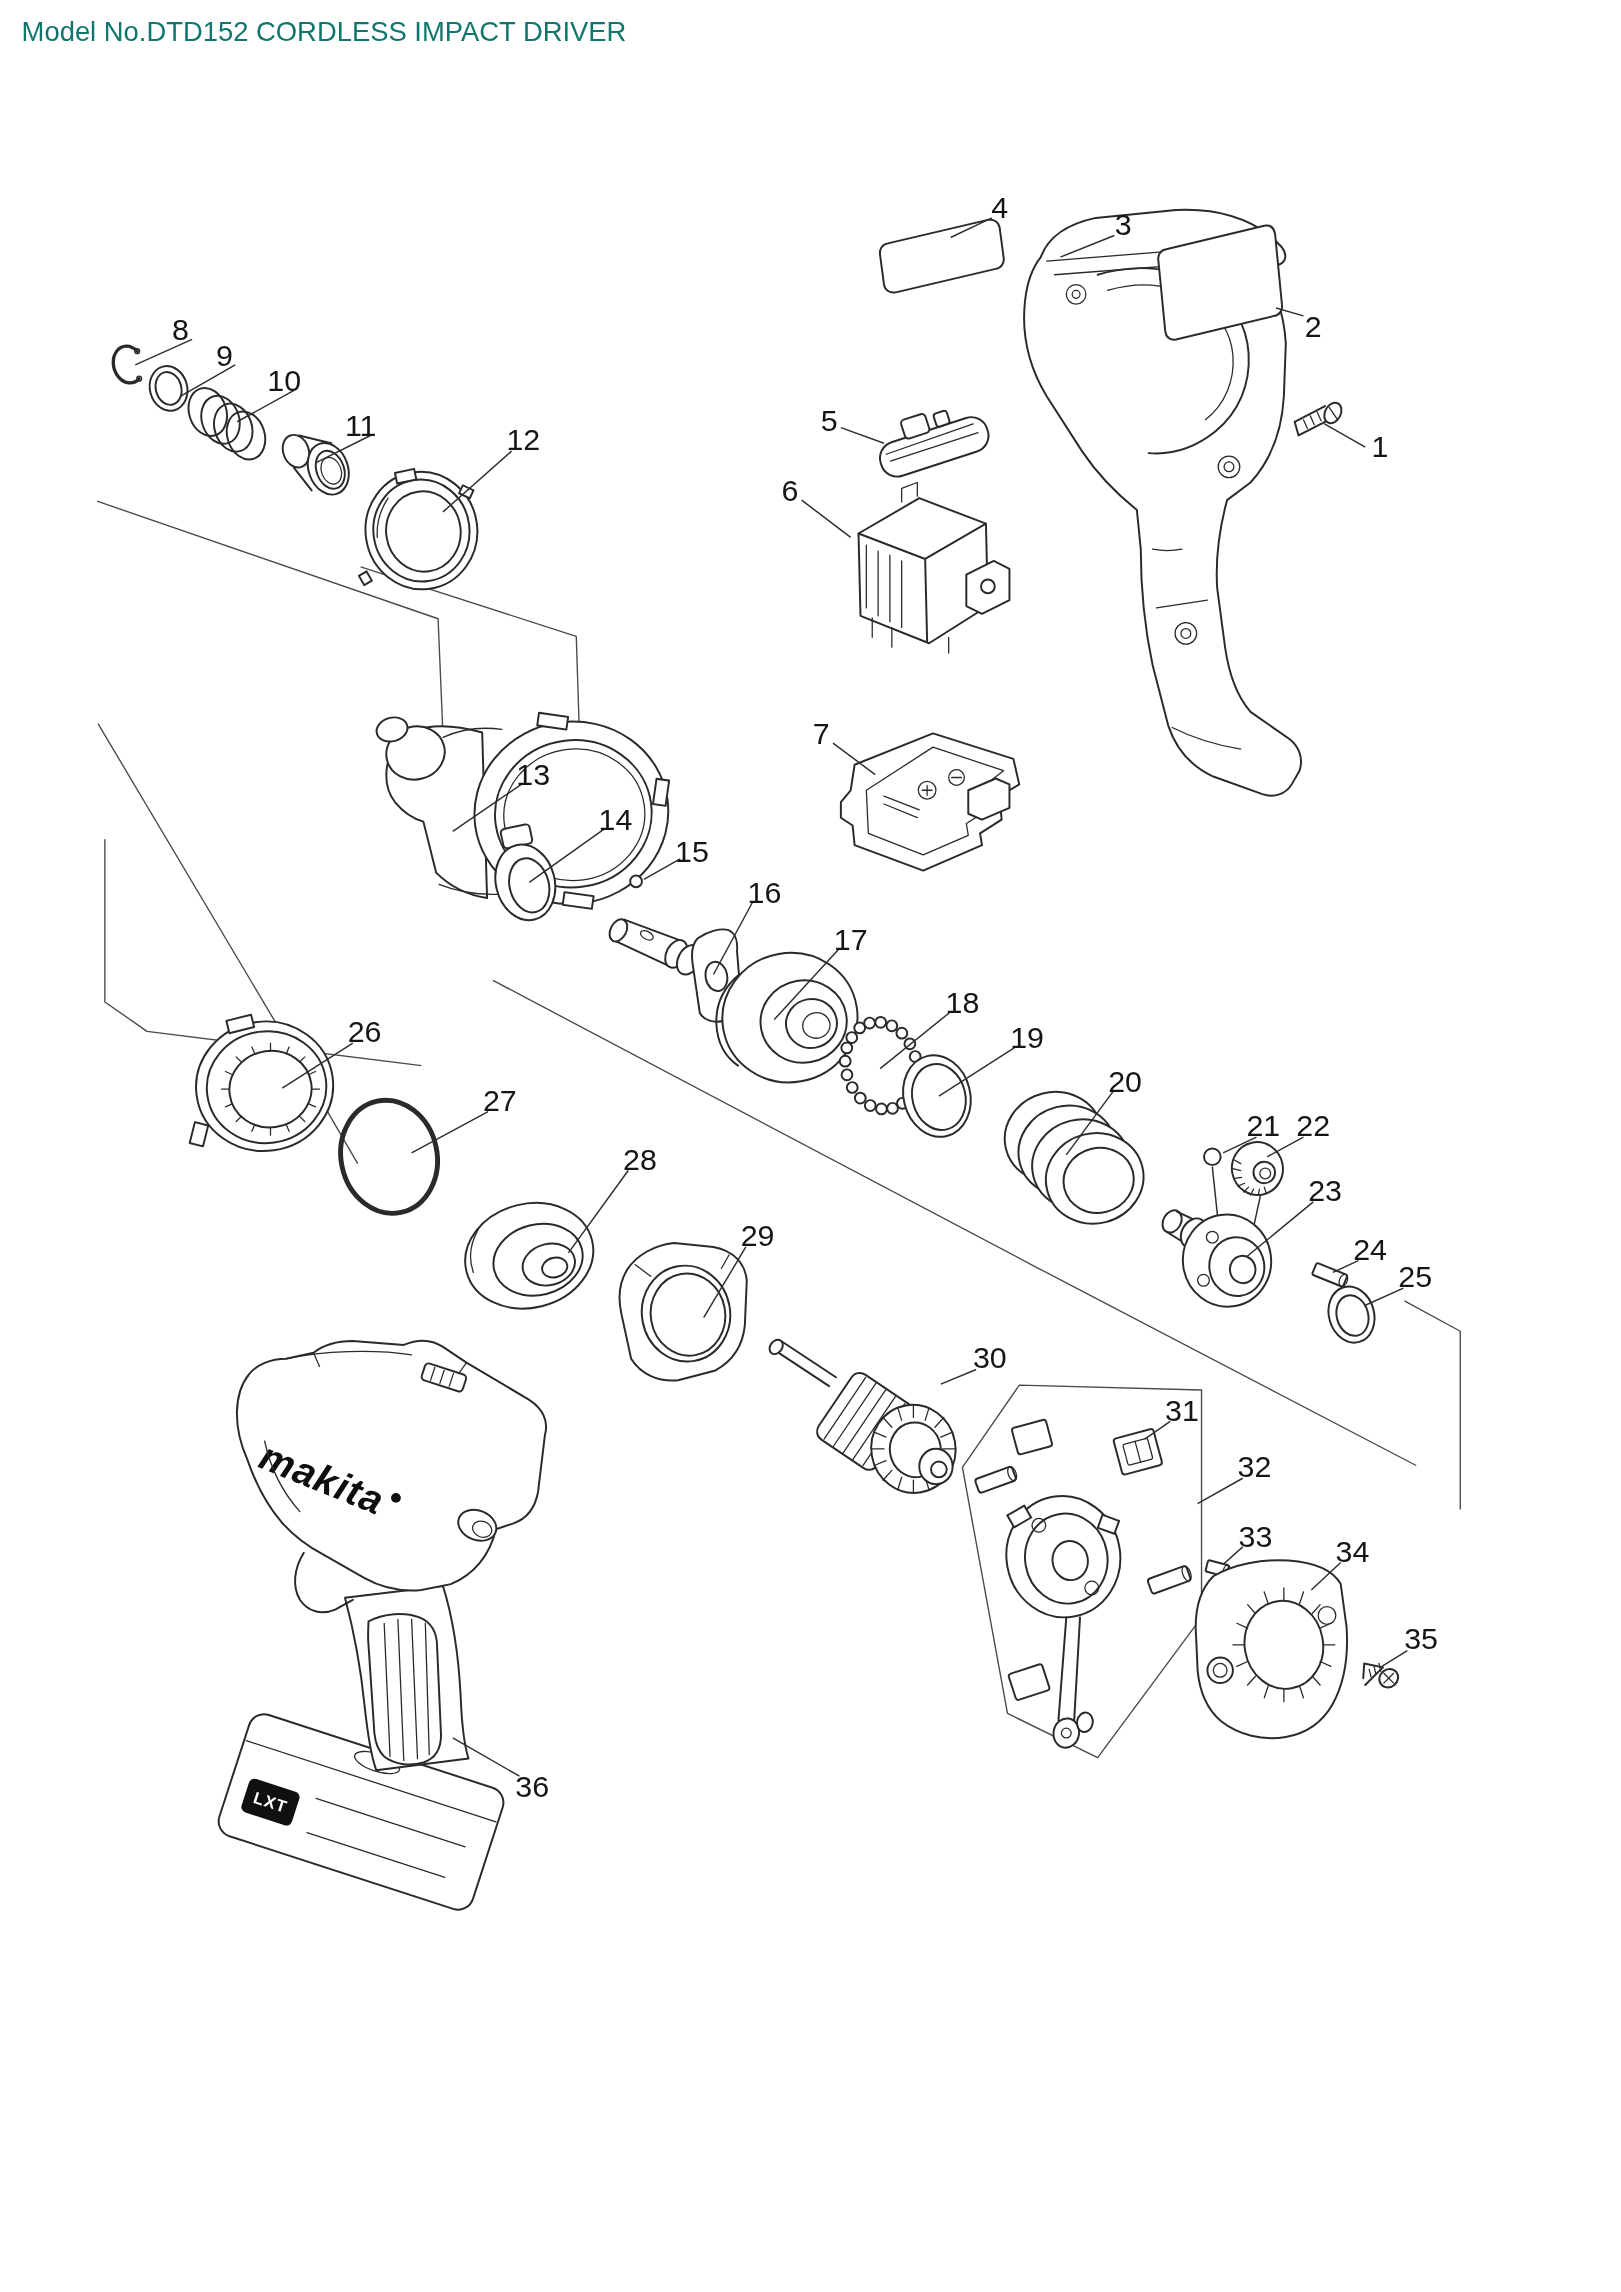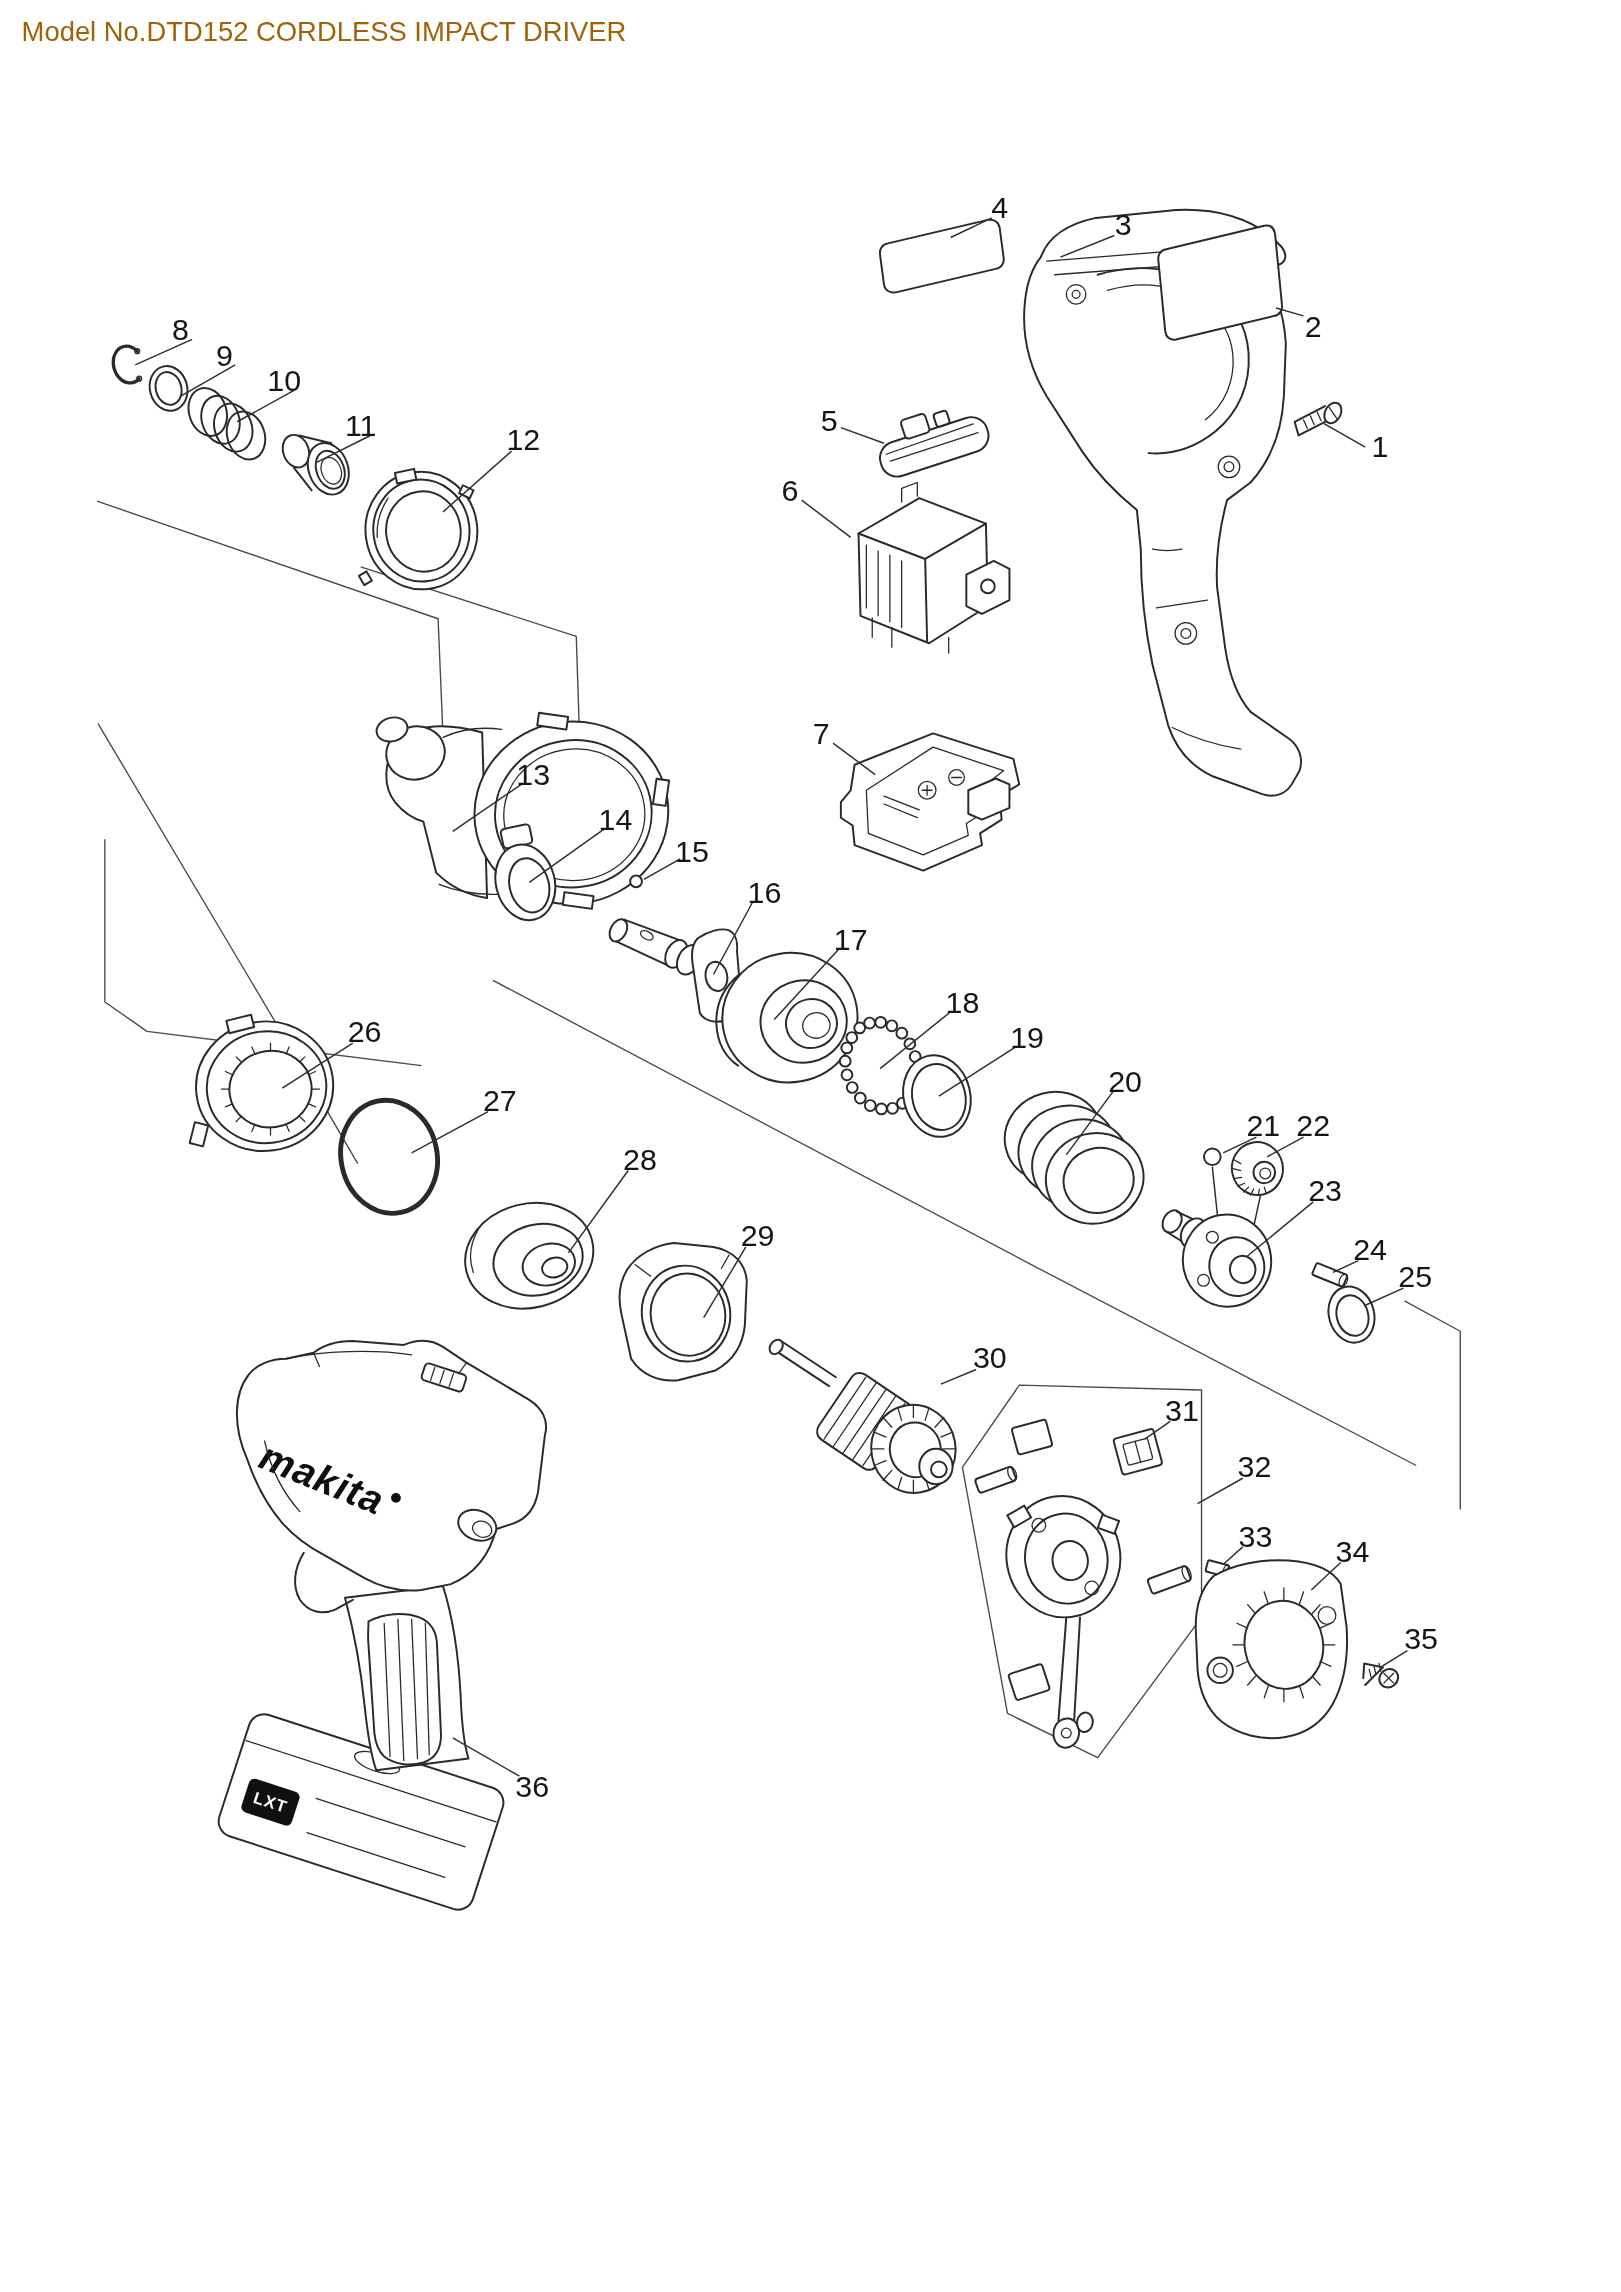--- a/index.html
+++ b/index.html
@@ -1,17 +1,17 @@
 <!DOCTYPE html>
 <html><head>
 <meta charset="utf-8">
 <style>
   html,body{margin:0;padding:0;background:#ffffff;}
   .page{position:relative;width:1621px;height:2293px;background:#fff;font-family:"Liberation Sans",sans-serif;overflow:hidden;}
-  .title{position:absolute;left:21.6px;top:15.7px;font-size:27.4px;color:#a16207;letter-spacing:0px;white-space:nowrap;}
+  .title{position:absolute;left:21.6px;top:15.7px;font-size:27.4px;color:#0f766e;letter-spacing:0px;white-space:nowrap;}
   svg{position:absolute;left:0;top:0;}
   .ln{fill:none;stroke:#2a2a2a;stroke-width:2;stroke-linejoin:round;stroke-linecap:round;}
   .fw{fill:#ffffff;stroke:#2a2a2a;stroke-width:2;stroke-linejoin:round;stroke-linecap:round;}
   .w3{stroke-width:3.4;}
   .thick{stroke-width:5;}
   .thin{stroke-width:1.3;}
   .frame{fill:none;stroke:#4a4a4a;stroke-width:1.4;stroke-linejoin:round;}
   .leader{stroke:#2f2f2f;stroke-width:1.5;}
   .callout{font-size:31px;fill:#151515;text-anchor:middle;font-family:"Liberation Sans",sans-serif;}
   .logo{font-style:italic;font-weight:bold;fill:#0e0e0e;font-size:40px;letter-spacing:1px;}

